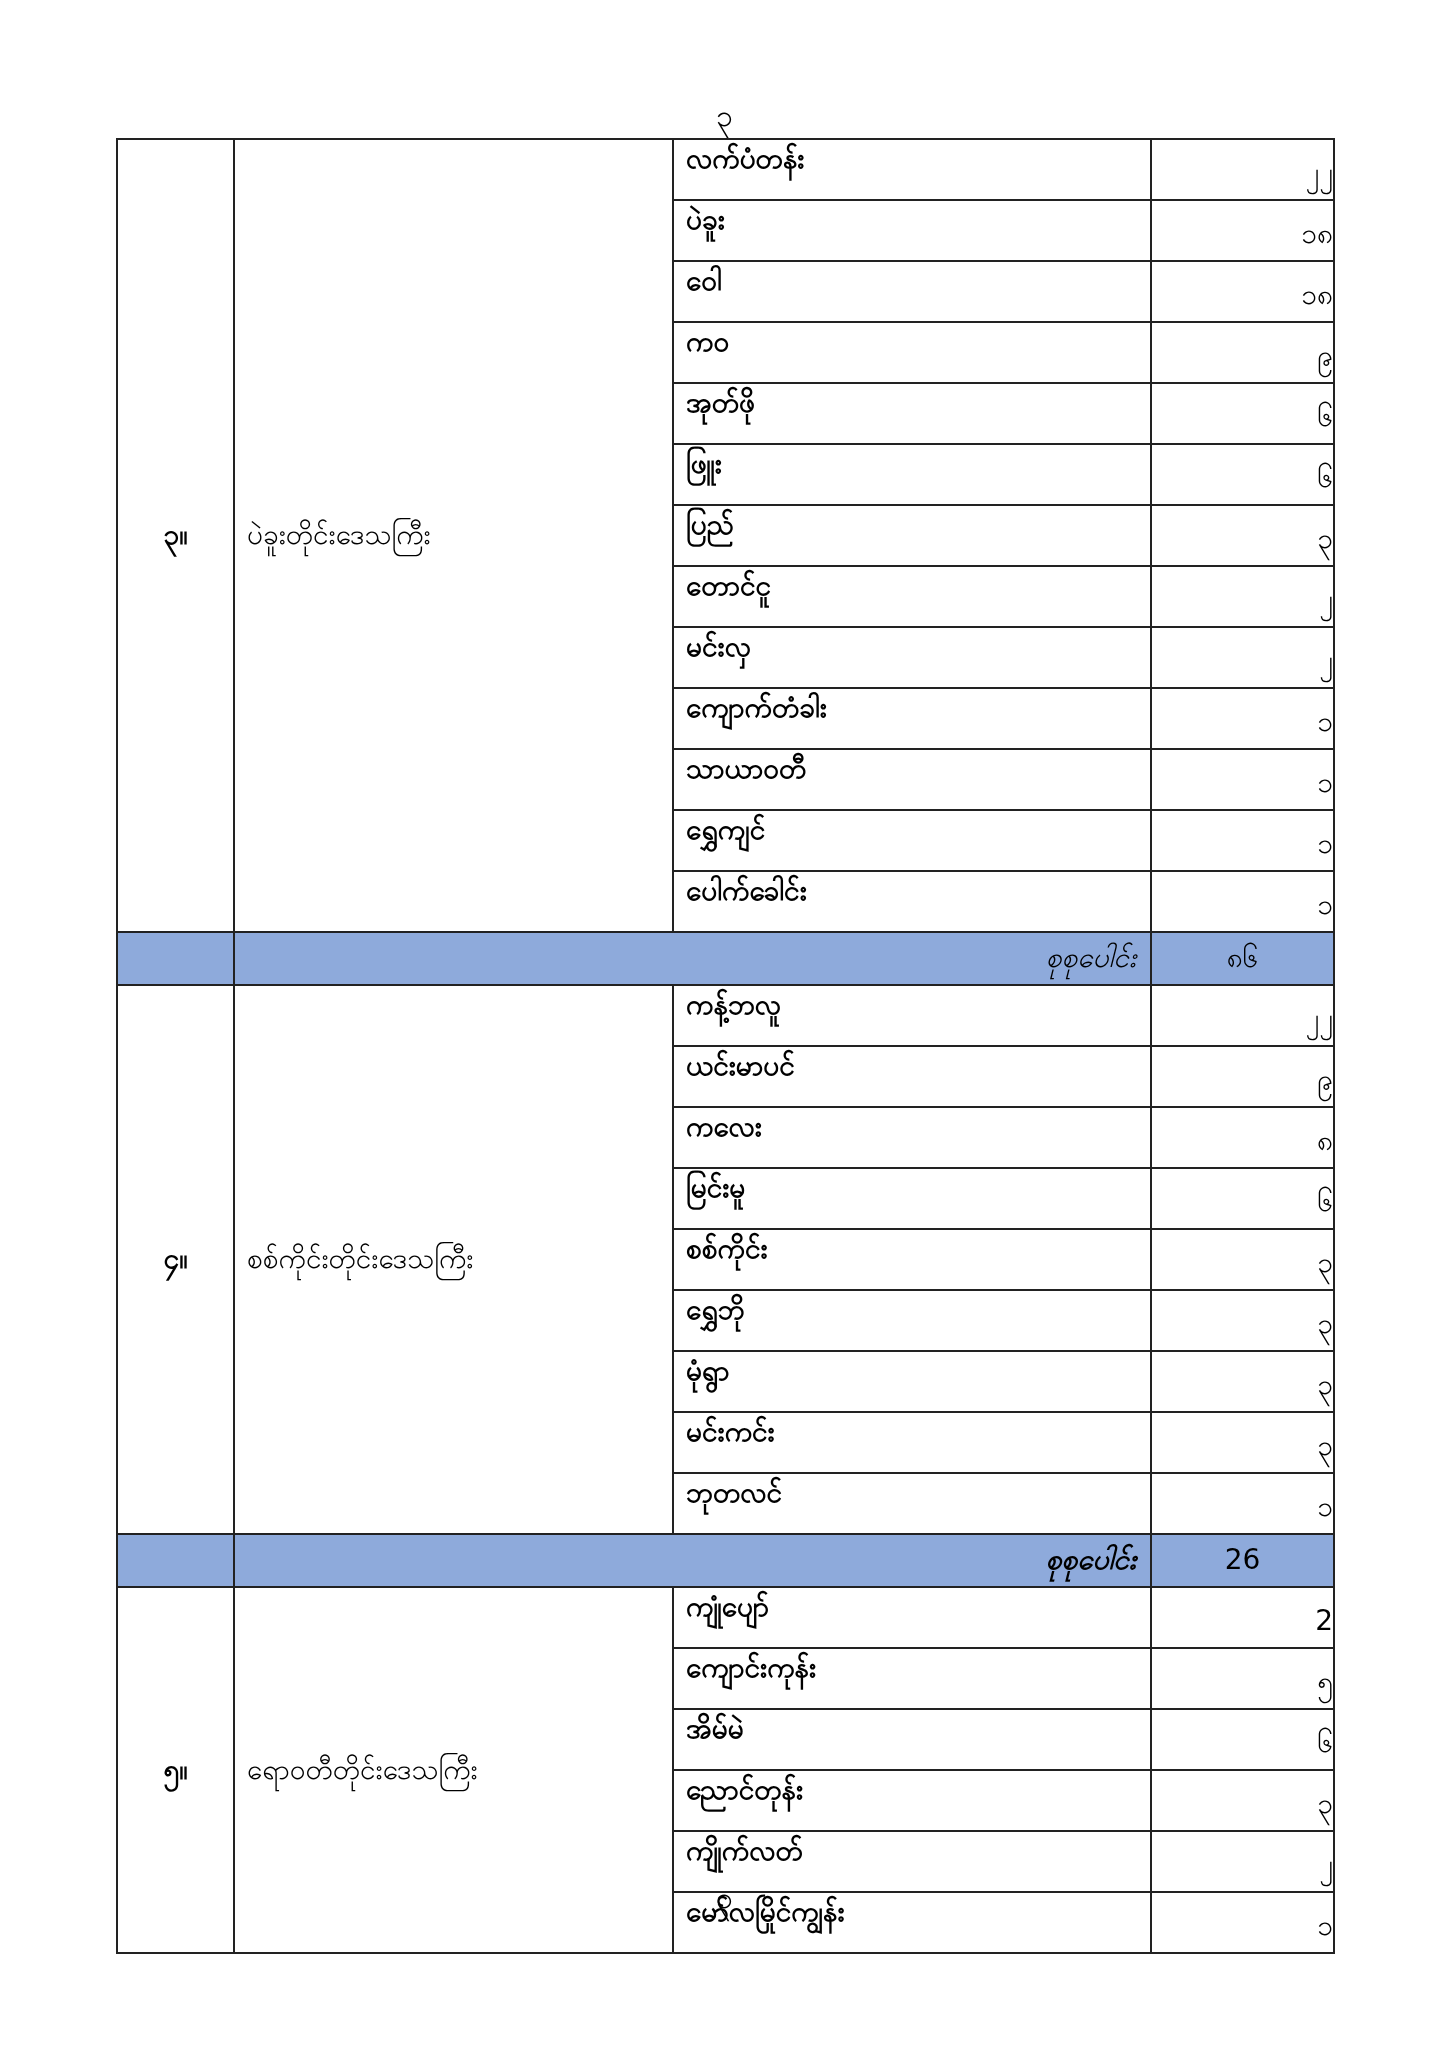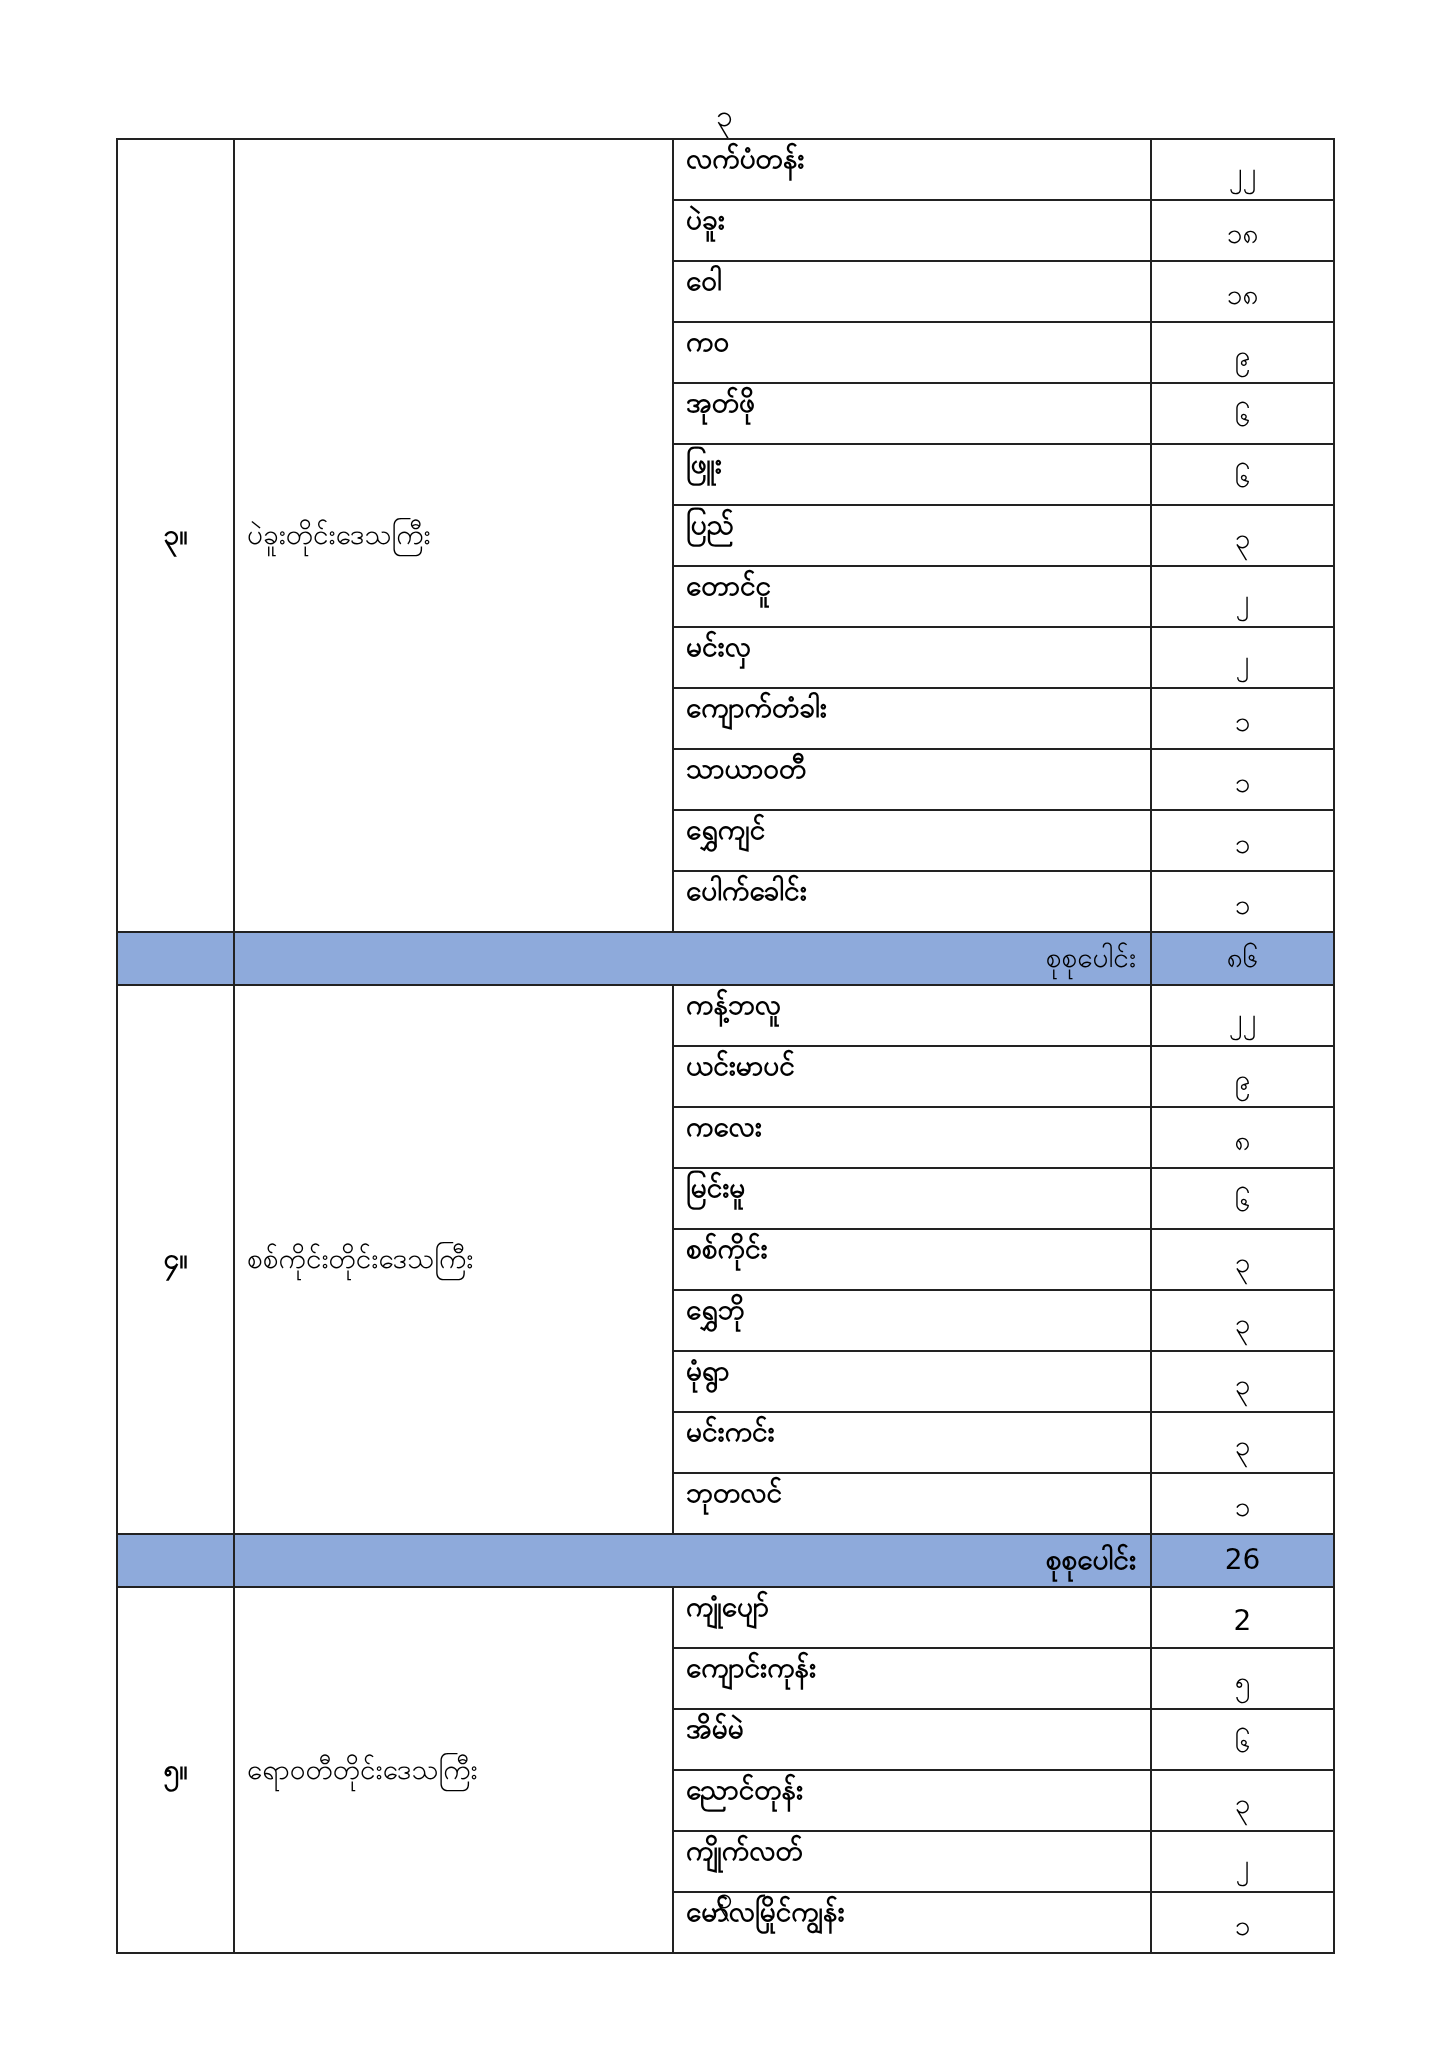--- a/index.html
+++ b/index.html
@@ -60,29 +60,30 @@
     td.region {
       padding-left: 12px !important;
     }
     td.town {
       padding-left: 12px !important;
       vertical-align: top !important;
       padding-top: 4px !important;
       font-weight: bold;
     }
     td.count {
-      text-align: center;
+      text-align: right;
       padding-top: 8px !important;
     }
     tr.summary td {
       background: #8eaadb;
     }
     td.sum-label {
       text-align: right;
       padding-right: 14px !important;
+      font-style: italic;
     }
     td.sum-label.bold { font-weight: bold; }
     td.sum-value {
       text-align: center;
       font-weight: normal;
     }
   </style>
 </head>
 <body>
 

